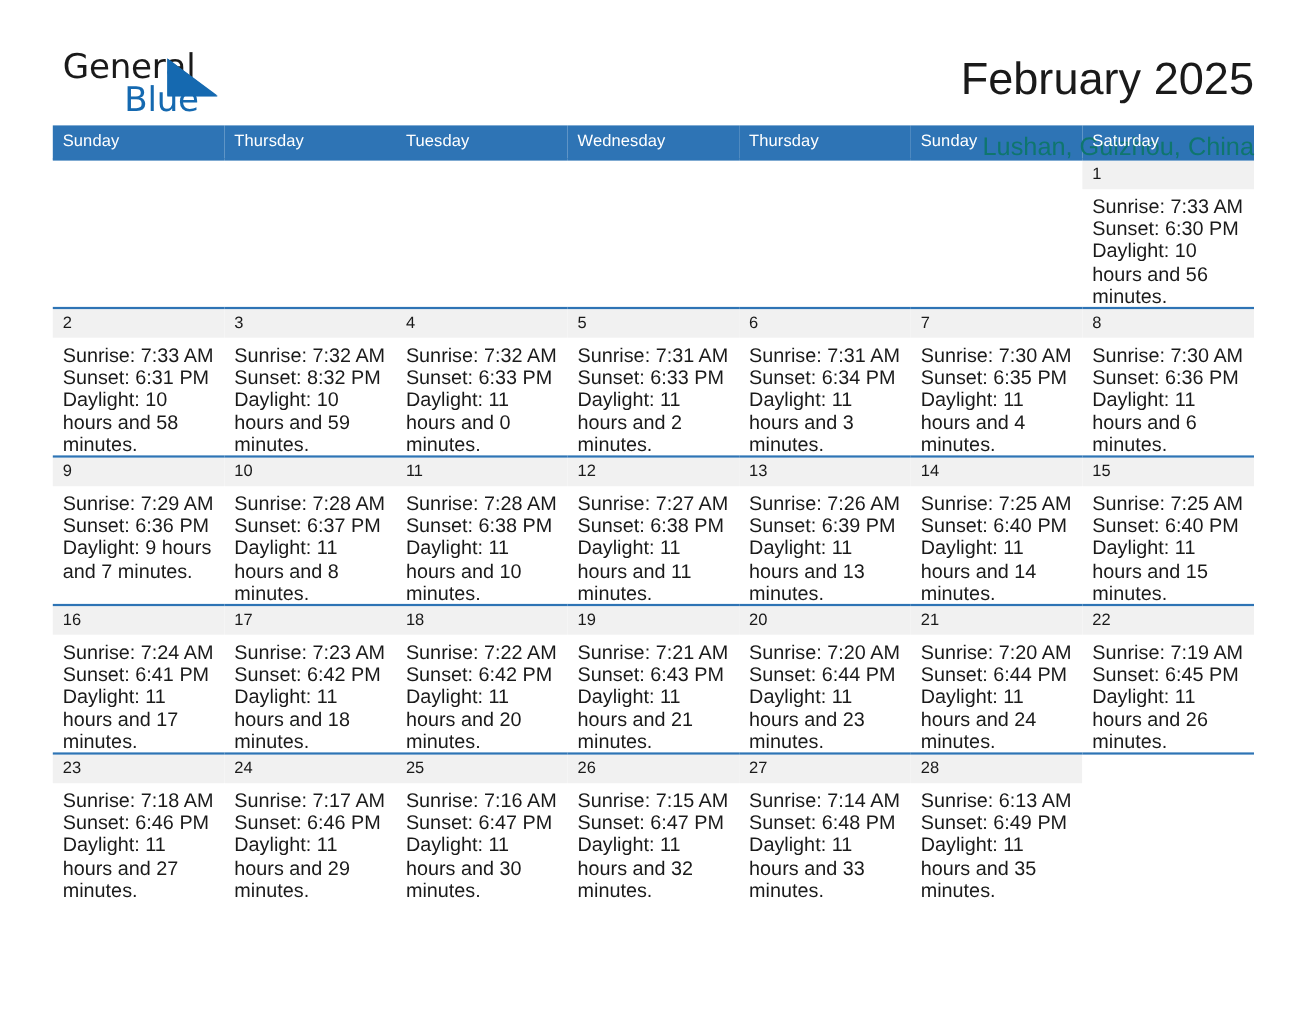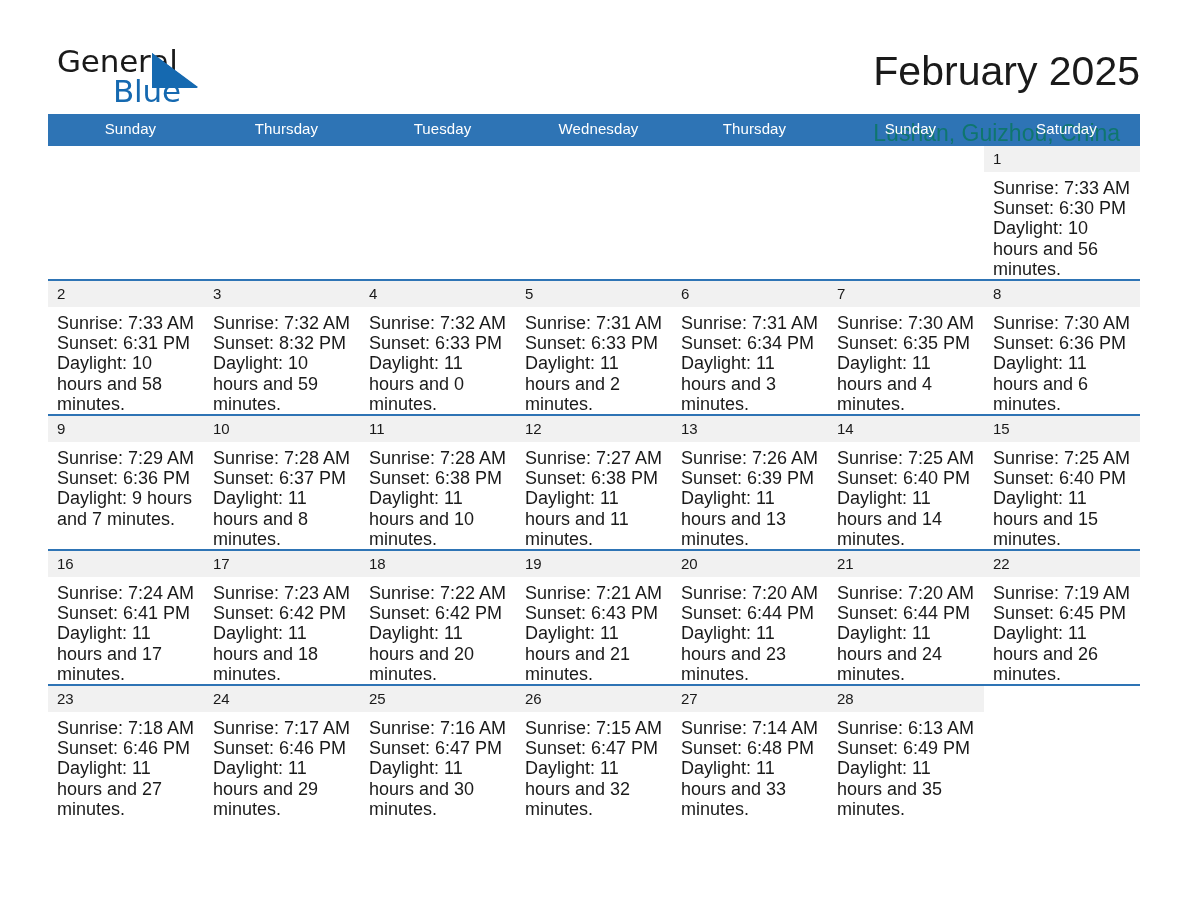--- a/index.html
+++ b/index.html
@@ -60,21 +60,21 @@
   }
   .brand-triangle {
     position: absolute;
     left: 104px;
     top: 9px;
     width: 46px;
     height: 35px;
   }
 
   .title-block {
-    text-align: left;
+    text-align: right;
     padding-top: 2px;
   }
   .month-title {
     font-size: 41px;
     line-height: 50px;
     font-weight: 400;
     color: #1a1a1a;
     letter-spacing: 0px;
     white-space: nowrap;
   }
@@ -94,21 +94,21 @@
     table-layout: fixed;
     margin-top: 4px;
   }
   .calendar col { width: 156px; }
 
   thead th {
     background: #2e74b5;
     color: #ffffff;
     font-size: 15px;
     font-weight: 400;
-    text-align: center;
+    text-align: left;
     padding: 6px 0 7px 9px;
     height: 30px;
     vertical-align: middle;
     letter-spacing: 0.1px;
   }
 
   tbody tr { height: 135px; }
   tbody tr.week-row-1 { height: 134px; }
 
   tbody td {

